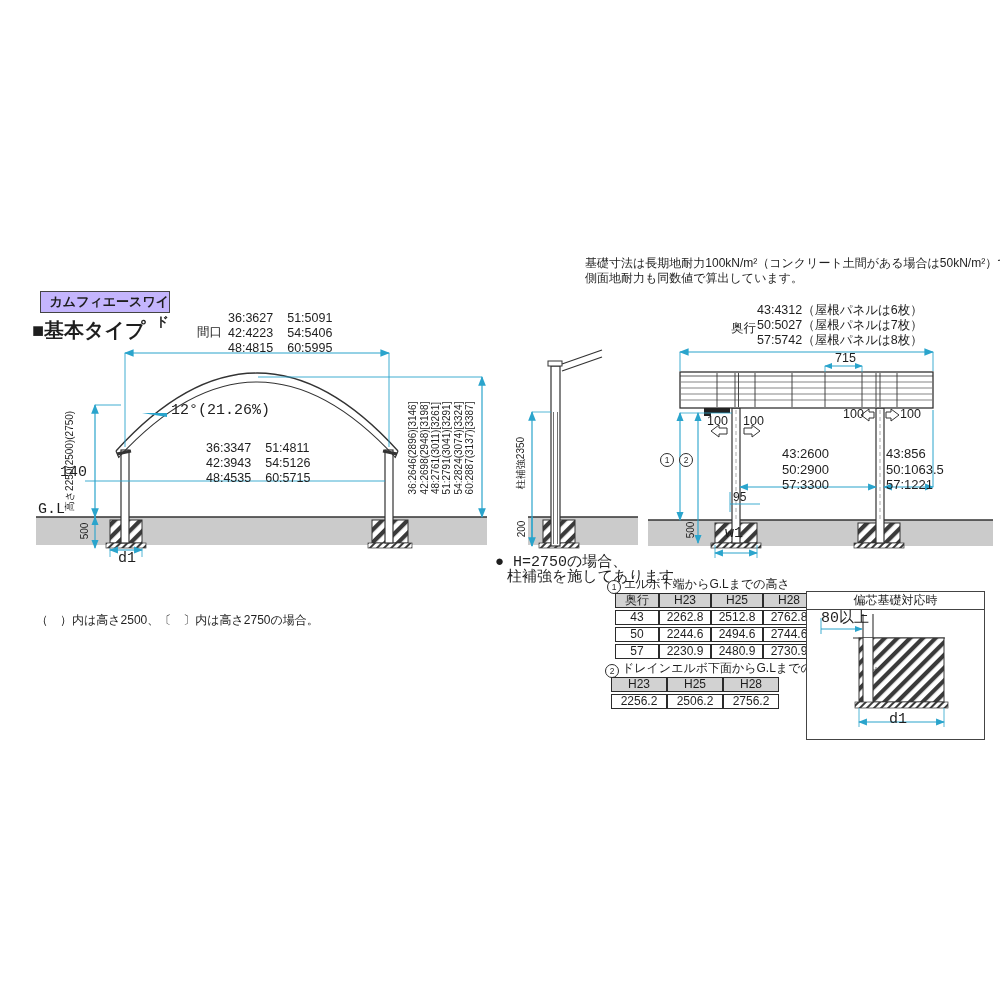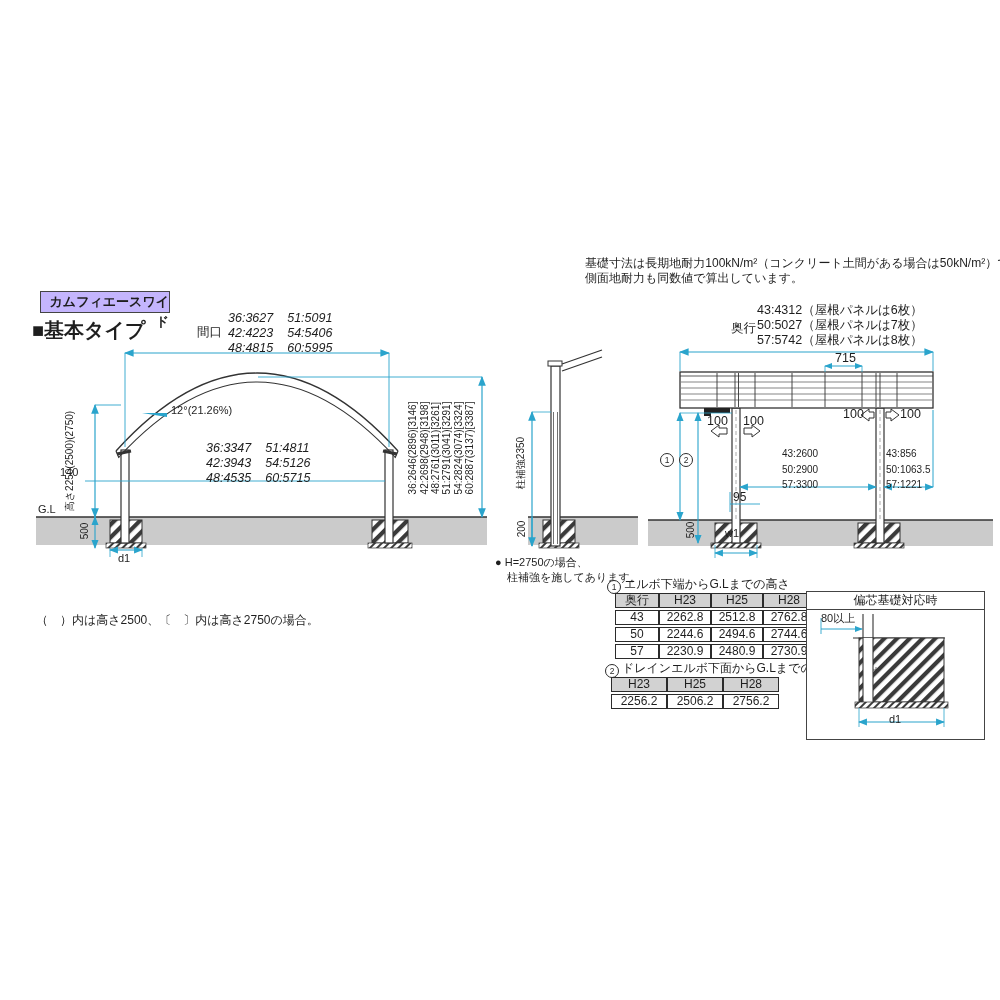--- a/index.html
+++ b/index.html
@@ -1,29 +1,29 @@
 <!DOCTYPE html>
 <html><head>
 <meta charset="utf-8">
 <style>
   html,body{margin:0;padding:0;background:#fff;}
   #canvas{position:relative;width:1000px;height:1000px;background:#ffffff;overflow:hidden;
           font-family:"Liberation Sans","DejaVu Sans",sans-serif;color:#1e1e1e;}
   .abs{position:absolute;white-space:nowrap;}
   .t12{font-size:12px;line-height:14px;}
   .t125{font-size:12.5px;line-height:15px;}
-  .t13{font-size:10px;line-height:15.5px;}
-  .t11{font-size:11px;line-height:13px;}
+  .t13{font-size:13px;line-height:15.5px;}
+  .t11{font-size:15px;line-height:13px;font-family:Liberation Mono, monospace;}
   .vlabel{position:absolute;white-space:nowrap;font-size:10px;
           transform:translate(-50%,-50%) rotate(-90deg);}
   .box-title{position:absolute;left:40px;top:291px;width:128px;height:20px;
              border:1.2px solid #444;text-align:right;line-height:20px;
              font-size:13px;font-weight:bold;background:#c4b5fd;}
   .section-title{position:absolute;left:32px;top:317px;font-size:20px;font-weight:bold;}
-  .pair-row{display:flex;gap:14px;font-style:italic;}
+  .pair-row{display:flex;gap:14px;}
   .pair-row span{display:inline-block;}
   .dim-col{display:flex;flex-direction:column;}
   .circ{width:12px;height:12px;border:1px solid #2c2c2c;border-radius:50%;
         font-size:8.5px;line-height:12px;text-align:center;color:#2c2c2c;background:#fff;}
   .circ.abs{position:absolute;transform:translate(-50%,-50%);}
   .circ.inl{display:inline-block;vertical-align:-2px;margin-right:3px;}
   table.spec{border-collapse:separate;border-spacing:0 2px;font-size:12px;}
   table.spec th,table.spec td{border:1px solid #2b2b2b;text-align:center;
         padding:0 3px;height:13px;line-height:13px;font-weight:normal;}
   table.spec th{background:#d2d2d2;}

